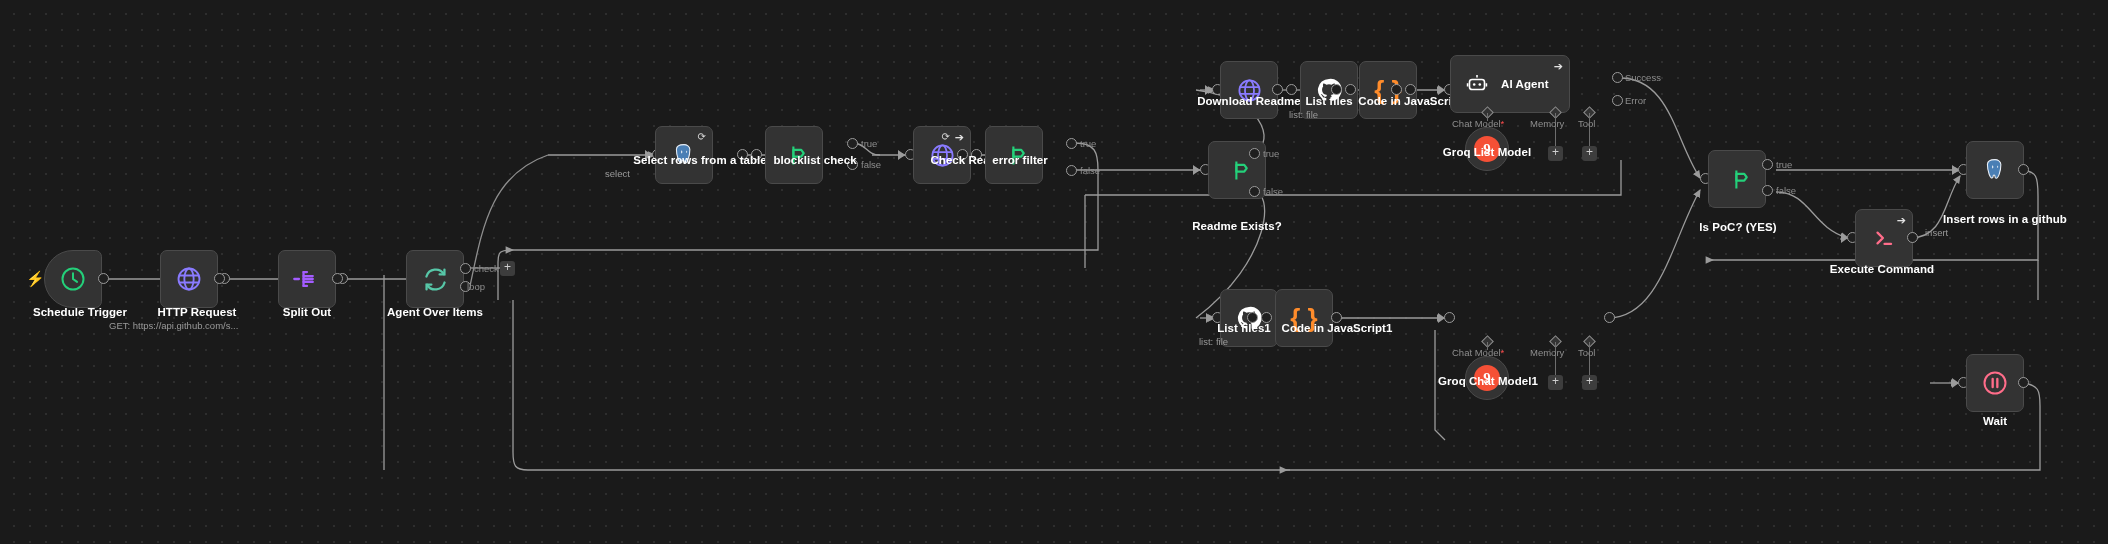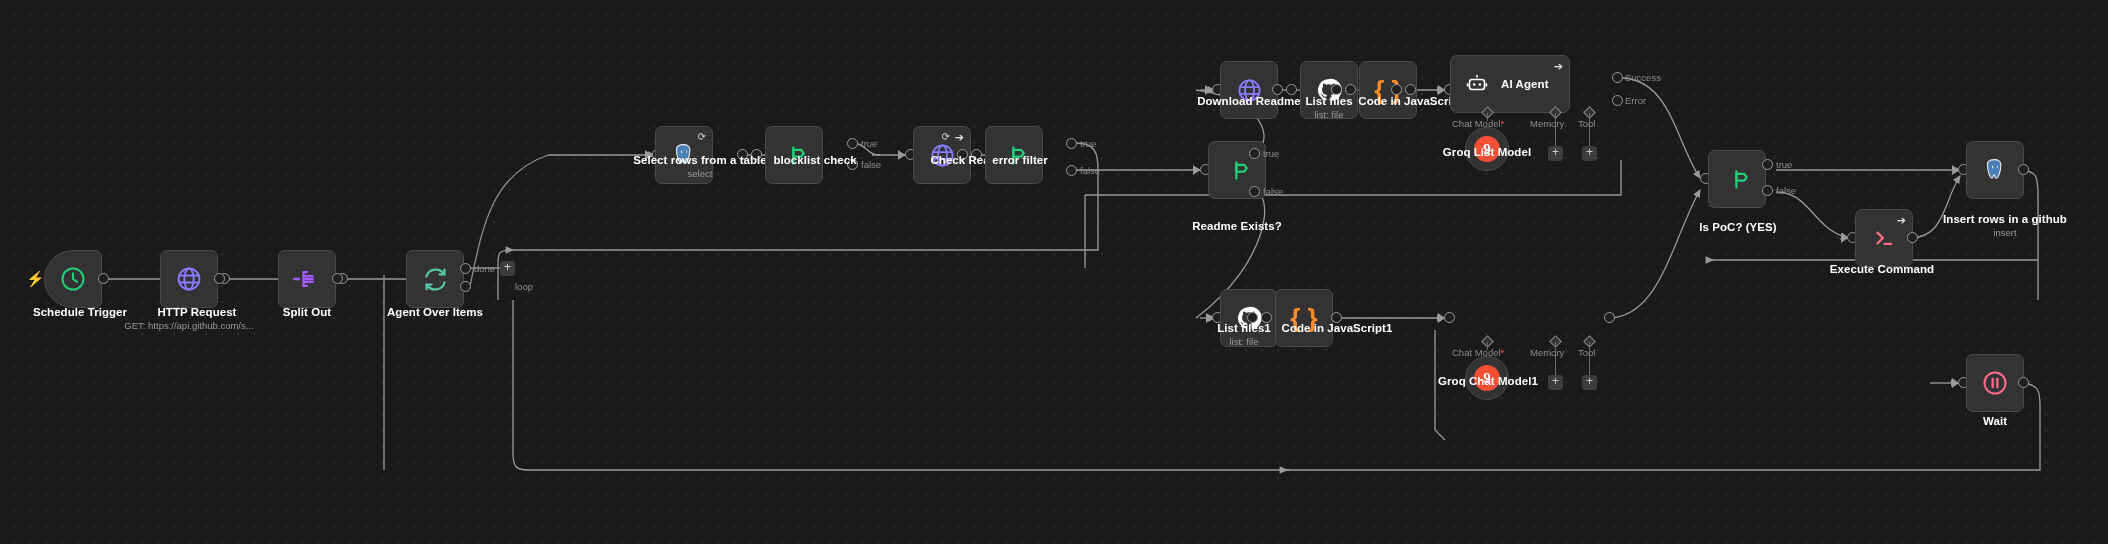--- a/index.html
+++ b/index.html
@@ -48,21 +48,21 @@
     white-space: nowrap;
     text-align: center;
     letter-spacing: .05px;
   }
   .sublabel {
     position: absolute;
     color: #9a9a9a;
     font-size: 9.5px;
     font-weight: 400;
     white-space: nowrap;
-    text-align: center;
+    text-align: left;
   }
 
   
   .dot {
     position: absolute;
     width: 11px; height: 11px;
     border-radius: 50%;
     background: #1f1f1f;
     border: 1.6px solid #9b9b9b;
   }
@@ -241,23 +241,23 @@
   <div class="dot" style="left:453px; top:273px;"></div>
   <div class="node sq" style="left:406px; top:250px;">
     <svg width="29" height="29" viewBox="0 0 24 24" fill="none" stroke="#57c7a8" stroke-width="1.9" stroke-linecap="round">
       <path d="M4.5 9.5A8 8 0 0 1 19 7.6"></path>
         <path d="M19.5 14.5A8 8 0 0 1 5 16.4"></path>
       <path d="M19.4 3.8v4h-4"></path>
         <path d="M4.6 20.2v-4h4"></path>
     </svg>
   </div>
   <div class="dot" style="left:460px; top:263px;"></div>
-  <span class="port-lbl" style="left:474px; top:263px;">done</span>
+  <span class="port-lbl" style="left:474px; top:263px;">check</span>
   <div class="dot" style="left:460px; top:281px;"></div>
-  <span class="port-lbl" style="left:496px; top:281px;padding-left:19px;">loop</span>
+  <span class="port-lbl" style="left:448px; top:281px;padding-left:19px;">loop</span>
   <div class="plusbtn" style="left:500px; top:261px;">+</div>
   <div class="label" style="left:355px; top:306px; width:160px;">Agent Over Items</div>
 
   <div class="arrowin" style="left:645px; top:150px;"></div>
   <div class="dot" style="left:652px; top:149px;"></div>
   <div class="node sq" style="left:655px; top:126px;">
     <span class="corner-ico">⟳</span>
     <svg width="26" height="26" viewBox="0 0 24 24">
       <path d="M12 2.4c-3.9 0-7 1.5-7 4.6 0 3.4.6 6.2 1.6 8.9.7 1.9 1.6 3.5 2.6 3.5.7 0 1-.6 1-1.5 0-1 .3-1.3.9-1.3s.9.4.9 1.4c0 1 .4 1.6 1.2 1.6 1.1 0 2-1.8 2.7-3.8 1-2.7 1.5-5.4 1.5-8.8 0-3.1-2.9-4.6-5.4-4.6z" fill="#4a7fb5" stroke="#e8eef5" stroke-width="1"></path>
       <path d="M9.4 9.2c0 .7.2 1.3.5 1.3s.5-.6.5-1.3-.2-1.3-.5-1.3-.5.6-.5 1.3zM14.1 9.1c0 .6.2 1.1.4 1.1s.4-.5.4-1.1-.2-1.1-.4-1.1-.4.5-.4 1.1z" fill="#fff"></path>

